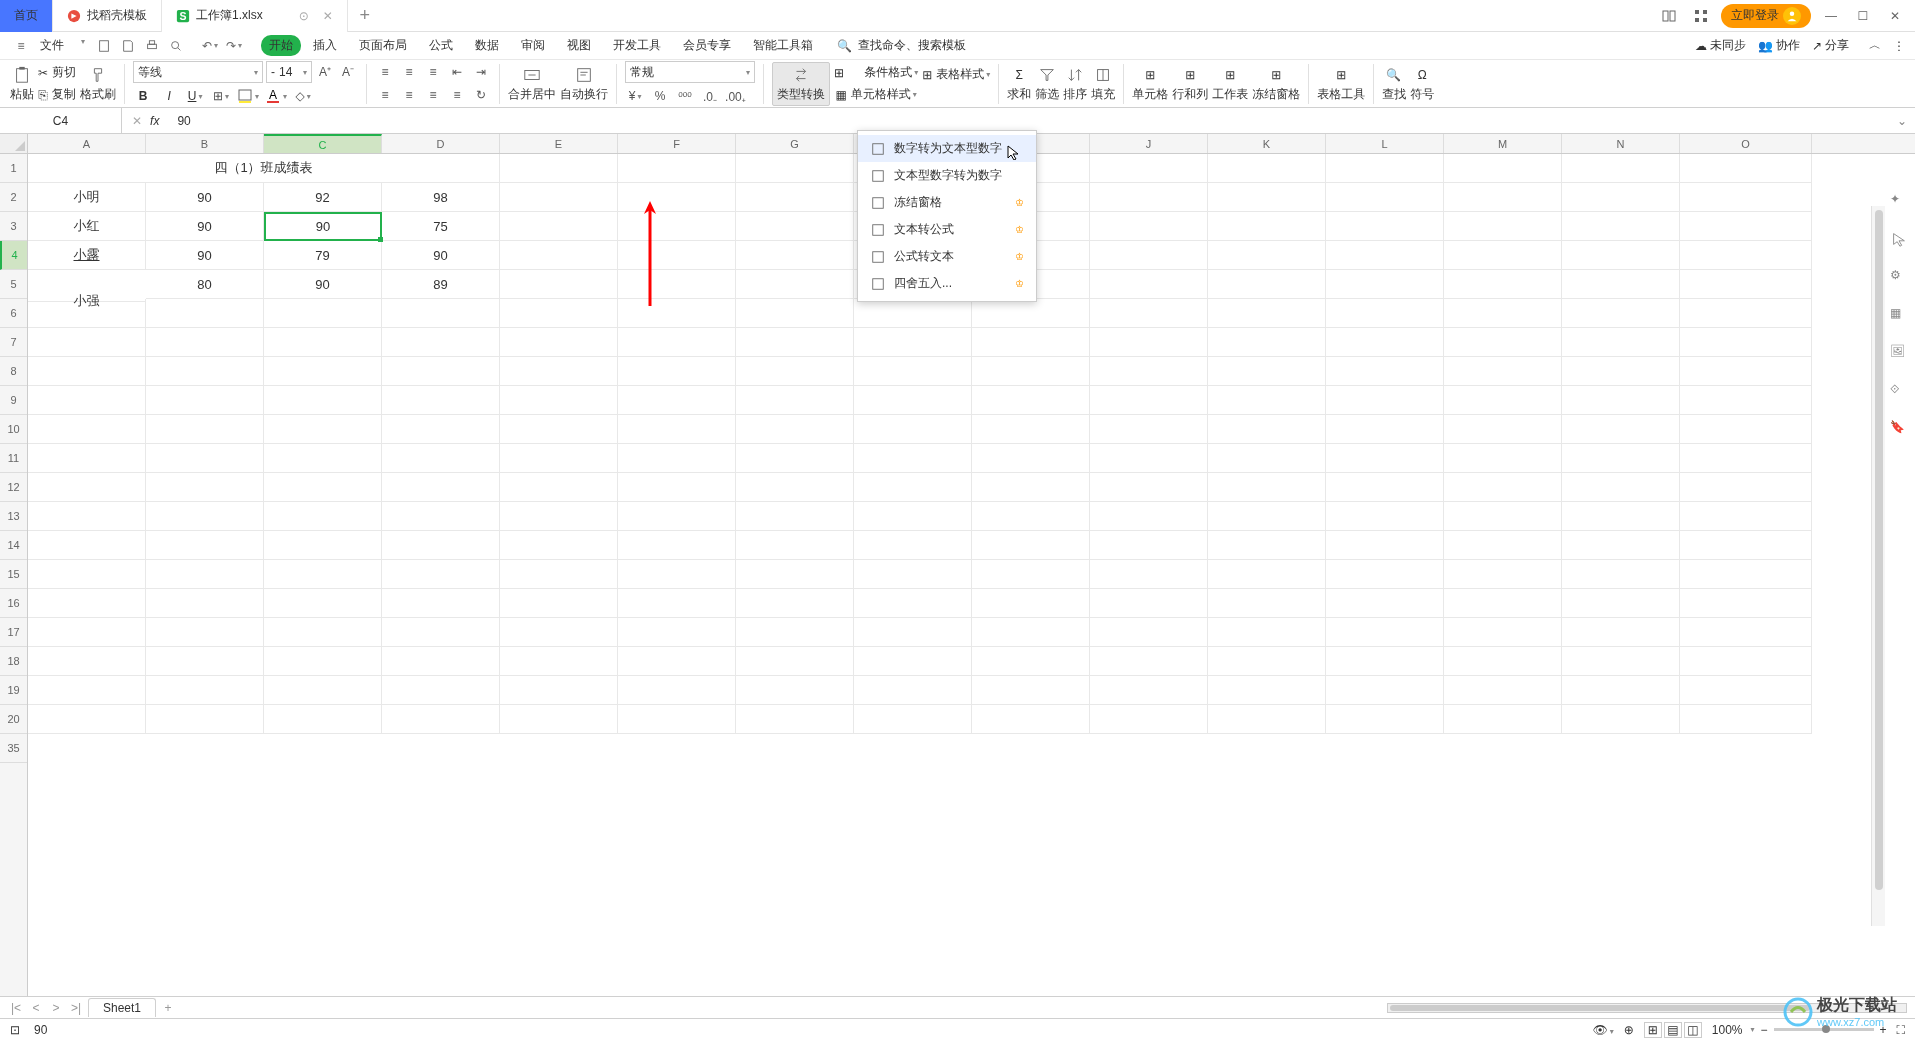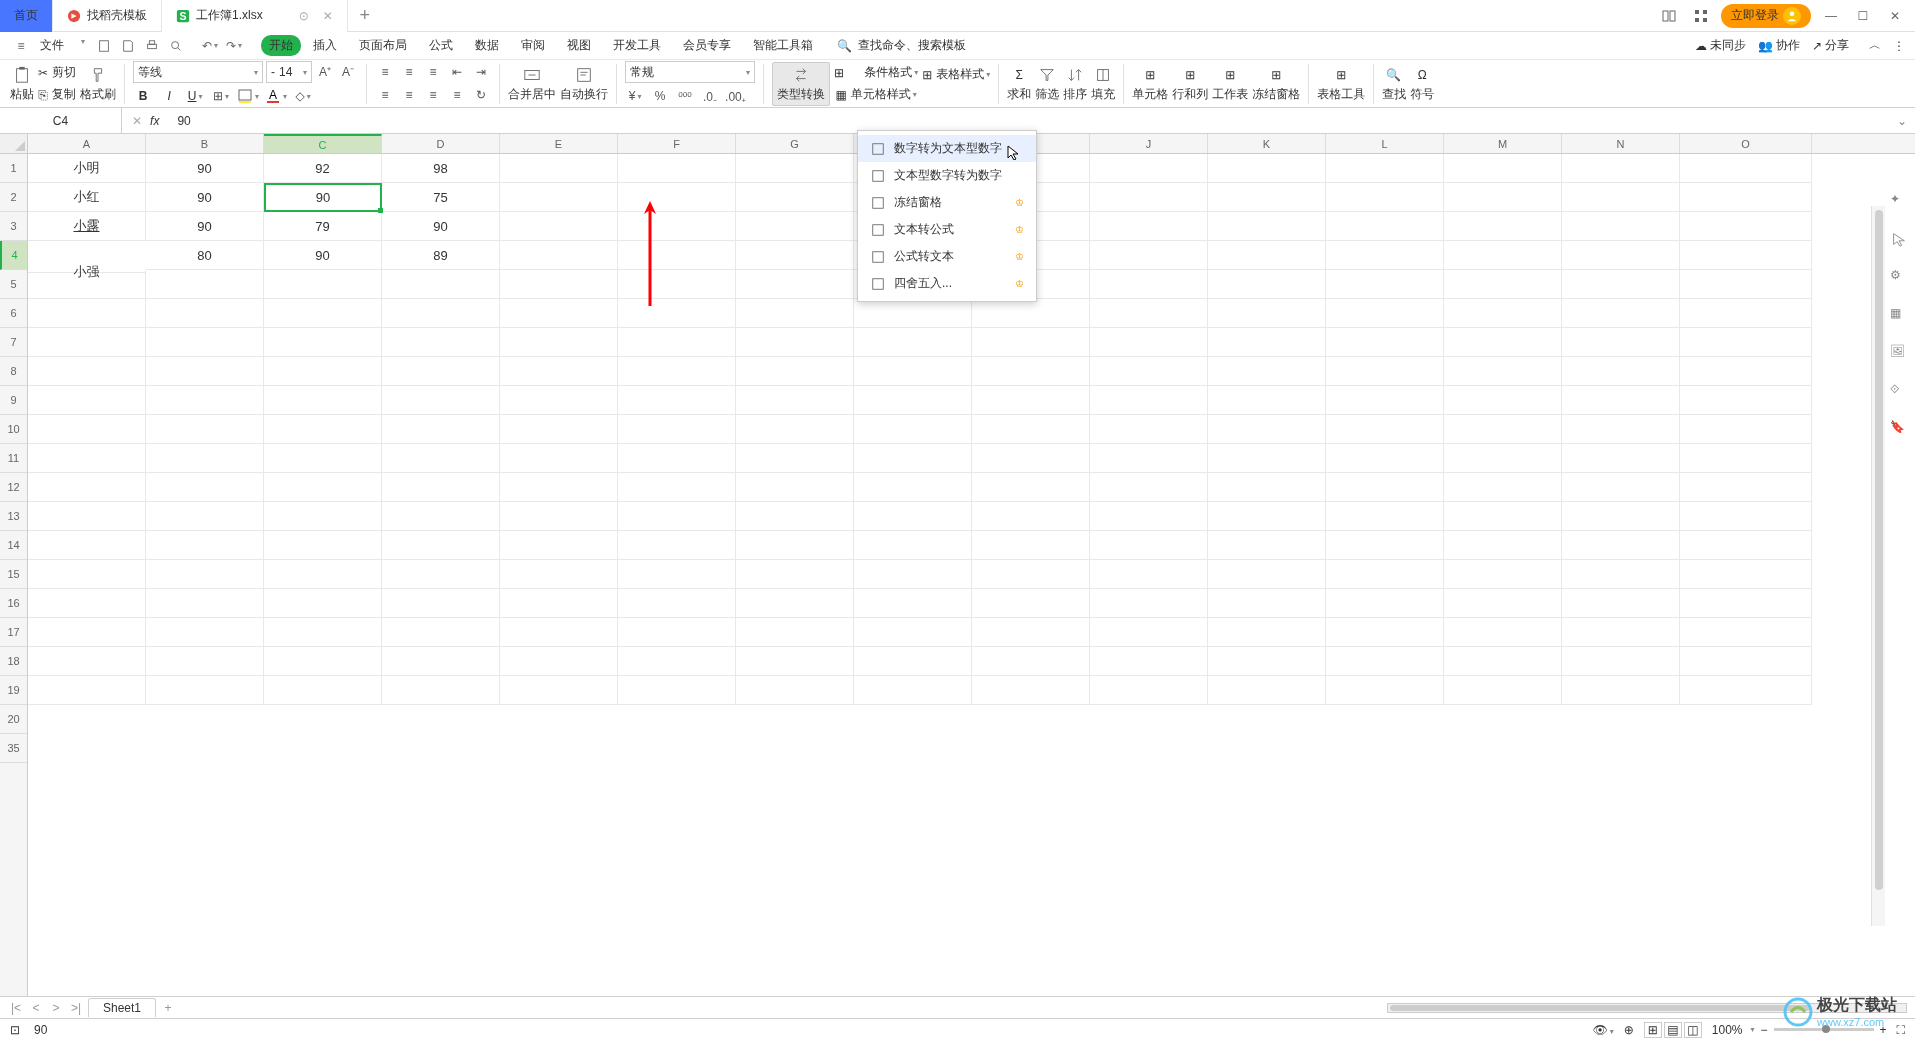--- a/index.html
+++ b/index.html
@@ -470,20 +470,34 @@
         <div class="colhead" style="width: 118px;">I</div>
         <div class="colhead" style="width: 118px;">J</div>
         <div class="colhead" style="width: 118px;">K</div>
         <div class="colhead" style="width: 118px;">L</div>
         <div class="colhead" style="width: 118px;">M</div>
         <div class="colhead" style="width: 118px;">N</div>
         <div class="colhead" style="width: 132px;">O</div>
       </div>
     <div class="rows" id="gridrows">
         <div class="row">
+          <div class="cell merged" style="width: 472px;">四（1）班成绩表</div>
+          <div class="cell" style="width: 118px;"></div>
+          <div class="cell" style="width: 118px;"></div>
+          <div class="cell" style="width: 118px;"></div>
+          <div class="cell" style="width: 118px;"></div>
+          <div class="cell" style="width: 118px;"></div>
+          <div class="cell" style="width: 118px;"></div>
+          <div class="cell" style="width: 118px;"></div>
+          <div class="cell" style="width: 118px;"></div>
+          <div class="cell" style="width: 118px;"></div>
+          <div class="cell" style="width: 118px;"></div>
+          <div class="cell" style="width: 132px;"></div>
+        </div>
+        <div class="row">
           <div class="cell" style="width: 118px;">小明</div>
           <div class="cell" style="width: 118px;">90</div>
           <div class="cell" style="width: 118px;">92</div>
           <div class="cell" style="width: 118px;">98</div>
           <div class="cell" style="width: 118px;"></div>
           <div class="cell" style="width: 118px;"></div>
           <div class="cell" style="width: 118px;"></div>
           <div class="cell" style="width: 118px;"></div>
           <div class="cell" style="width: 118px;"></div>
           <div class="cell" style="width: 118px;"></div>

